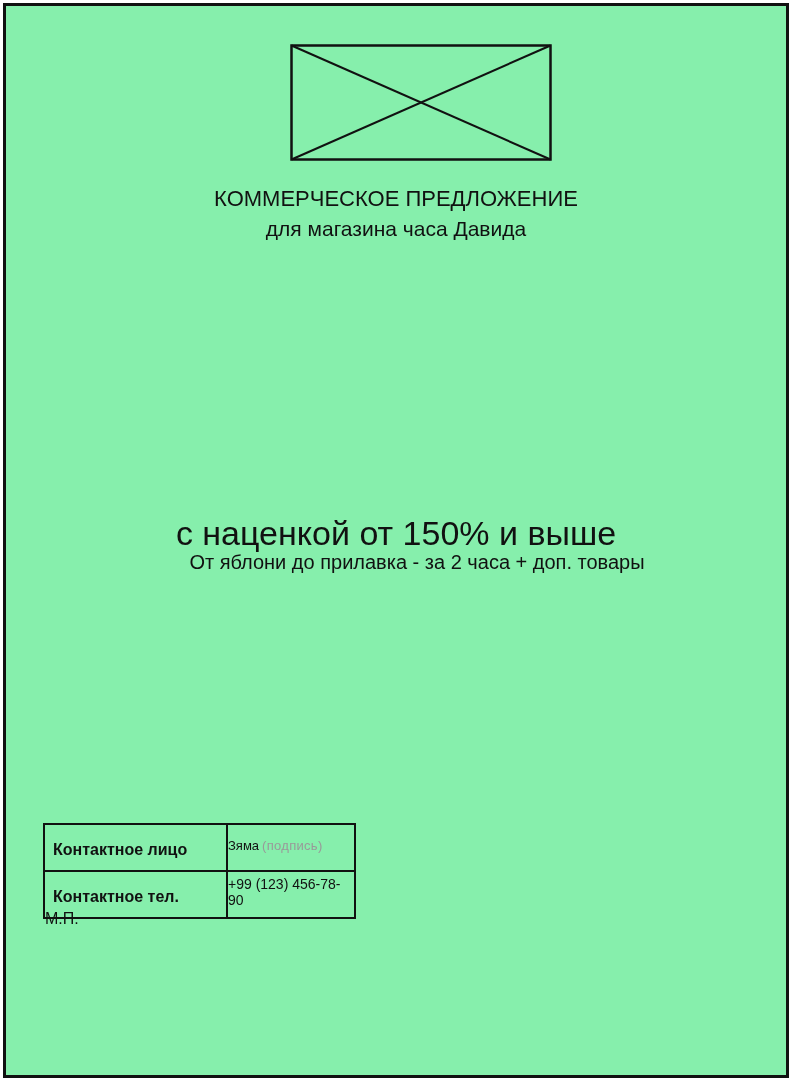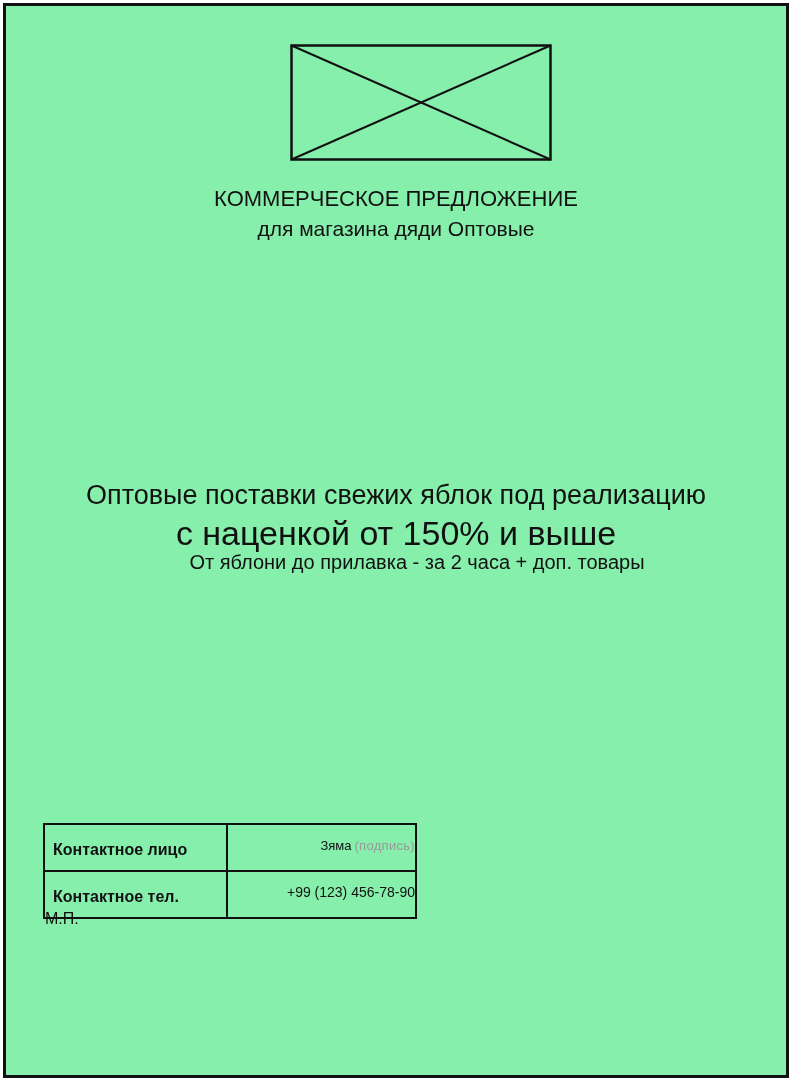--- a/index.html
+++ b/index.html
@@ -13,45 +13,44 @@
                     font-size: 22px; letter-spacing: 0px; }
     .header-sub { position: absolute; left: 0; width: 100%; top: 211px; text-align: center;
                   font-size: 21px; }
     .offer-line1 { position: absolute; left: 0; width: 100%; top: 474px; text-align: center;
                    font-size: 27px; }
     .offer-line2 { position: absolute; left: 0; width: 100%; top: 508px; text-align: center;
                    font-size: 34px; }
     .offer-line3 { position: absolute; left: 0; width: 100%; top: 545px; text-align: center;
                    font-size: 20px; padding-left: 21px; }
     table.contacts { position: absolute; left: 43px; top: 823px; border-collapse: collapse;
-                     width: 374px; }
+                     width: 313px; }
     table.contacts td { border: 2px solid #111; height: 39px; padding: 0; vertical-align: middle; }
     td.label { width: 173px; font-weight: bold; font-size: 16px; padding-left: 8px !important;
                padding-top: 4px !important; }
-    td.value { text-align: right; font-size: 14px; padding-bottom: 6px !important; }
+    td.value { text-align: left; font-size: 14px; padding-bottom: 6px !important; }
     .sign-hint { color: #999; font-size: 13px; margin-left: 3px; letter-spacing: 0.3px; }
     .contact-name { font-size: 13px; }
     .stamp { position: absolute; left: 45px; top: 910px; font-size: 16px; }
   </style>
 </head>
 <body>
 
 <div class="page">
   <div class="logo">
     <svg width="262" height="117" viewBox="0 0 262 117">
       <rect x="1.5" y="1.5" width="259" height="114" fill="none" stroke="#111" stroke-width="2.5"></rect>
       <line x1="1.5" y1="1.5" x2="260.5" y2="115.5" stroke="#111" stroke-width="2"></line>
       <line x1="1.5" y1="115.5" x2="260.5" y2="1.5" stroke="#111" stroke-width="2"></line>
     </svg>
   </div>
 
   <div class="header-title">КОММЕРЧЕСКОЕ ПРЕДЛОЖЕНИЕ</div>
-  <div class="header-sub">для магазина дяди Оптовые</div>
+  <div class="header-sub">для магазина часа Давида</div>
 
-  <div class="offer-line1">Оптовые поставки свежих яблок под реализацию</div>
   <div class="offer-line2">с наценкой от 150% и выше</div>
   <div class="offer-line3">От яблони до прилавка - за 2 часа + доп. товары</div>
 </div>
 
 <table class="contacts">
   <tbody>
       <tr>
     <td class="label">Контактное лицо</td>
     <td class="value">
       <span class="contact-name">Зяма</span><span class="sign-hint">(подпись)</span>

